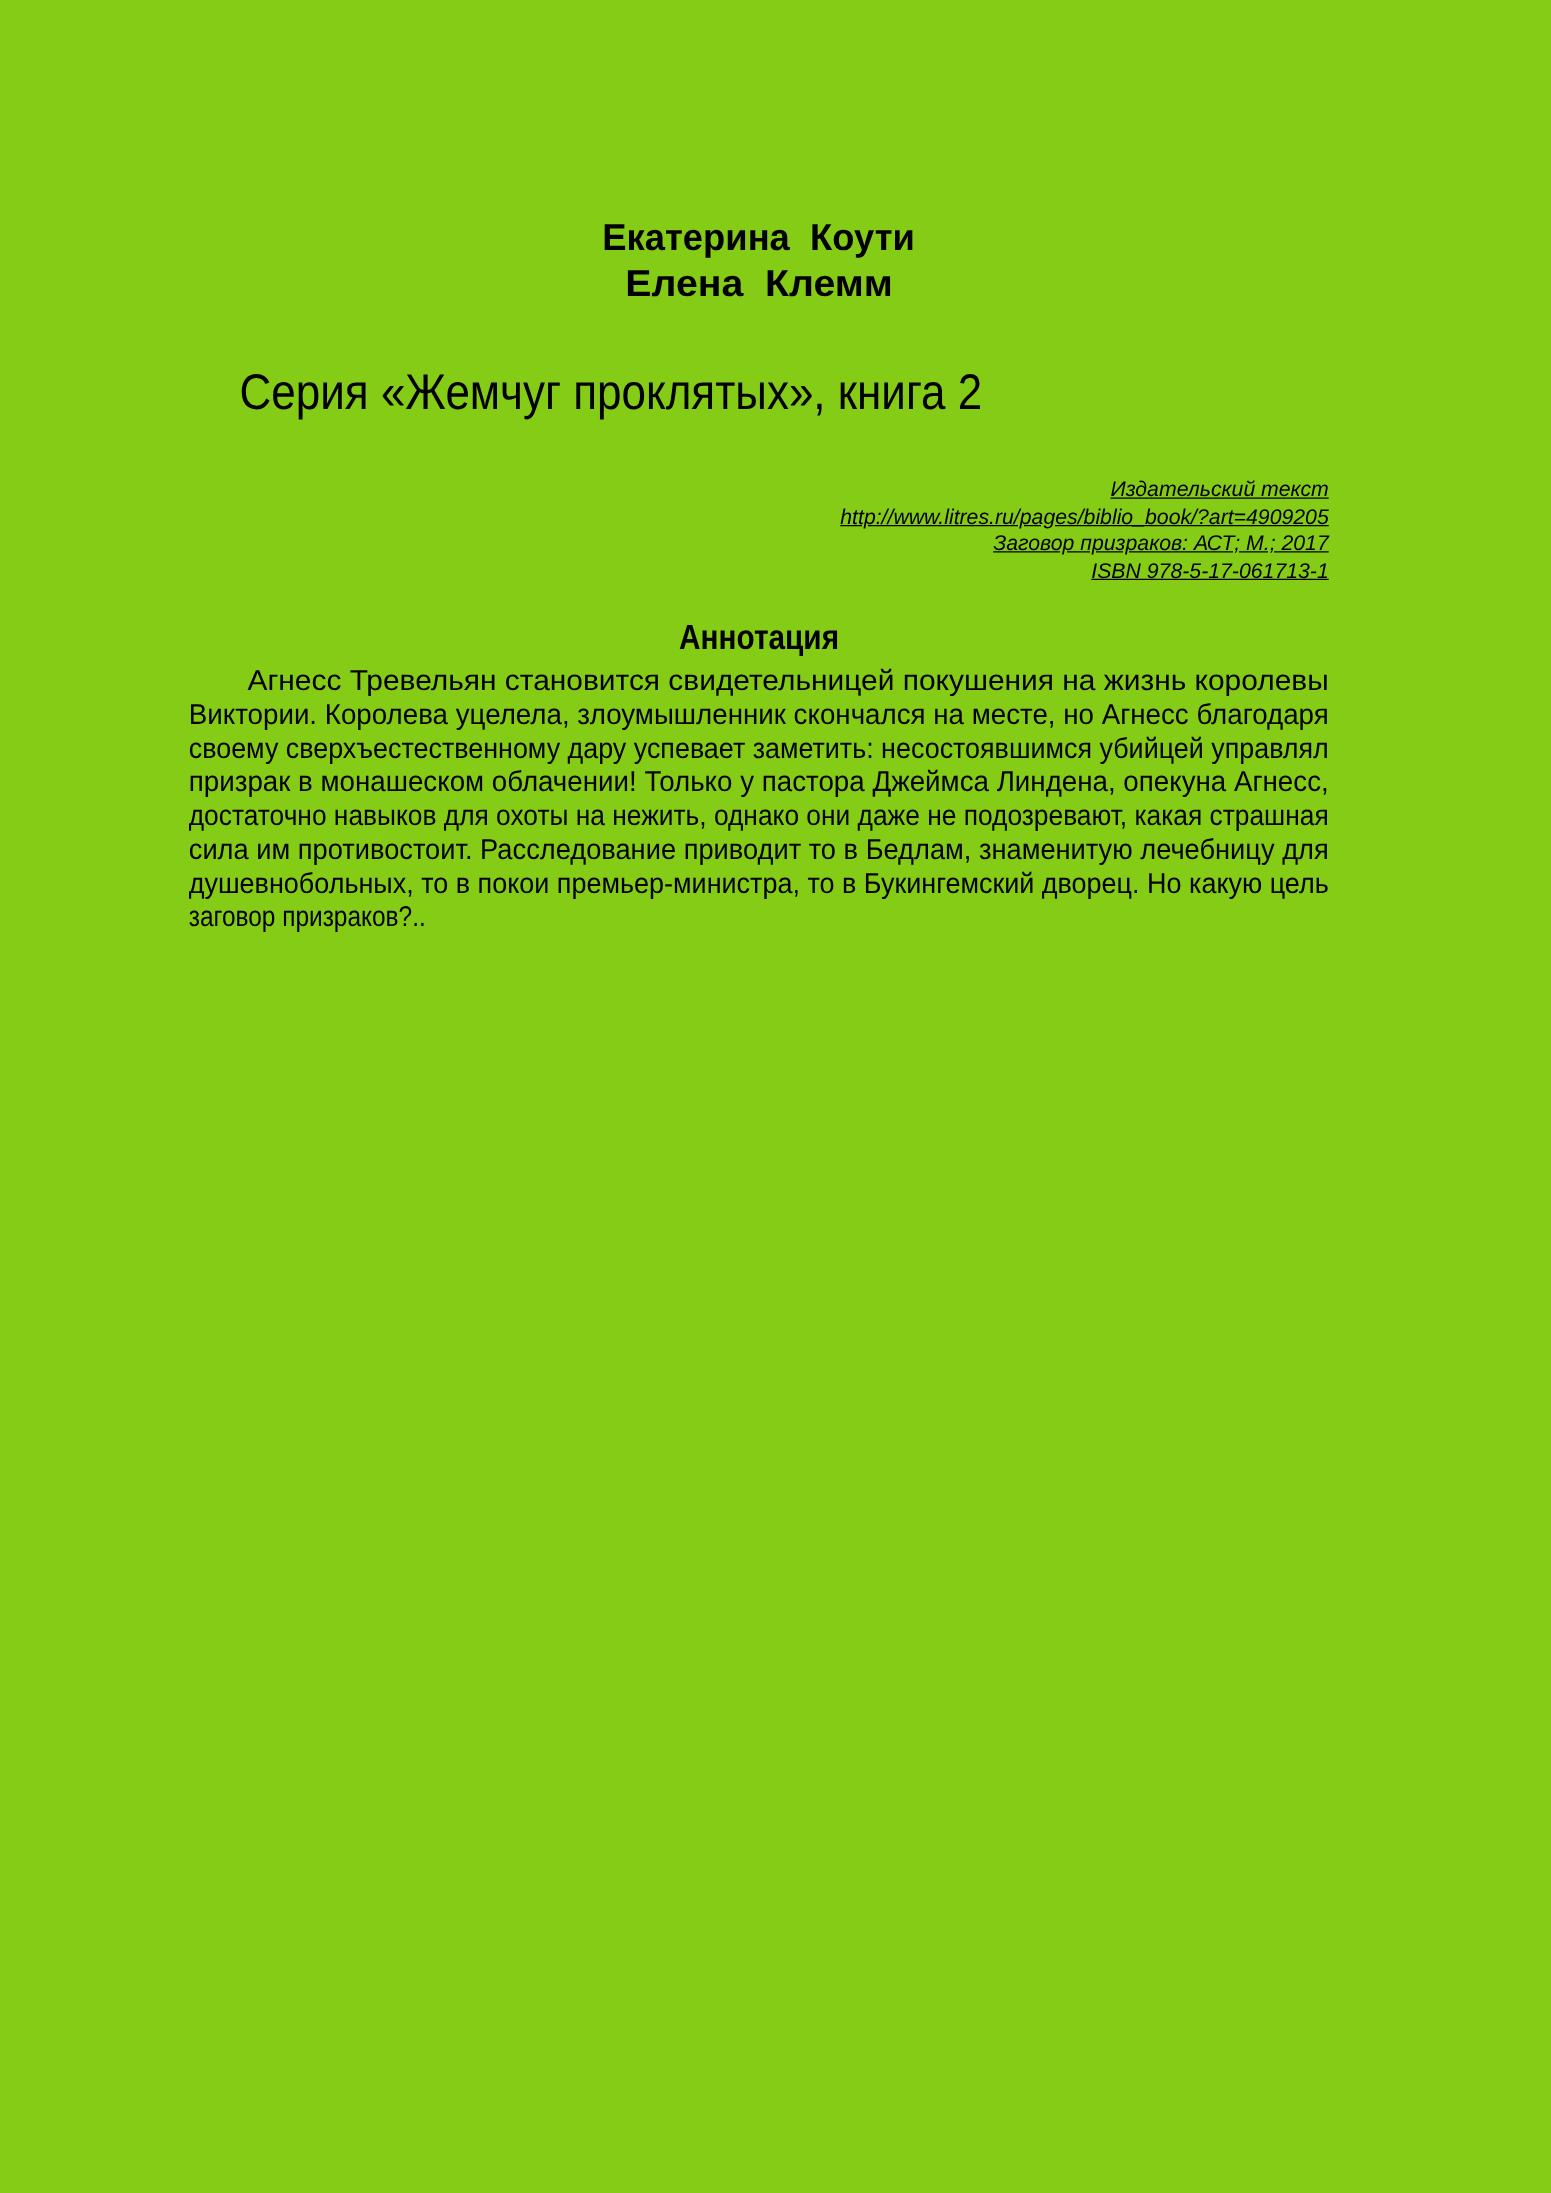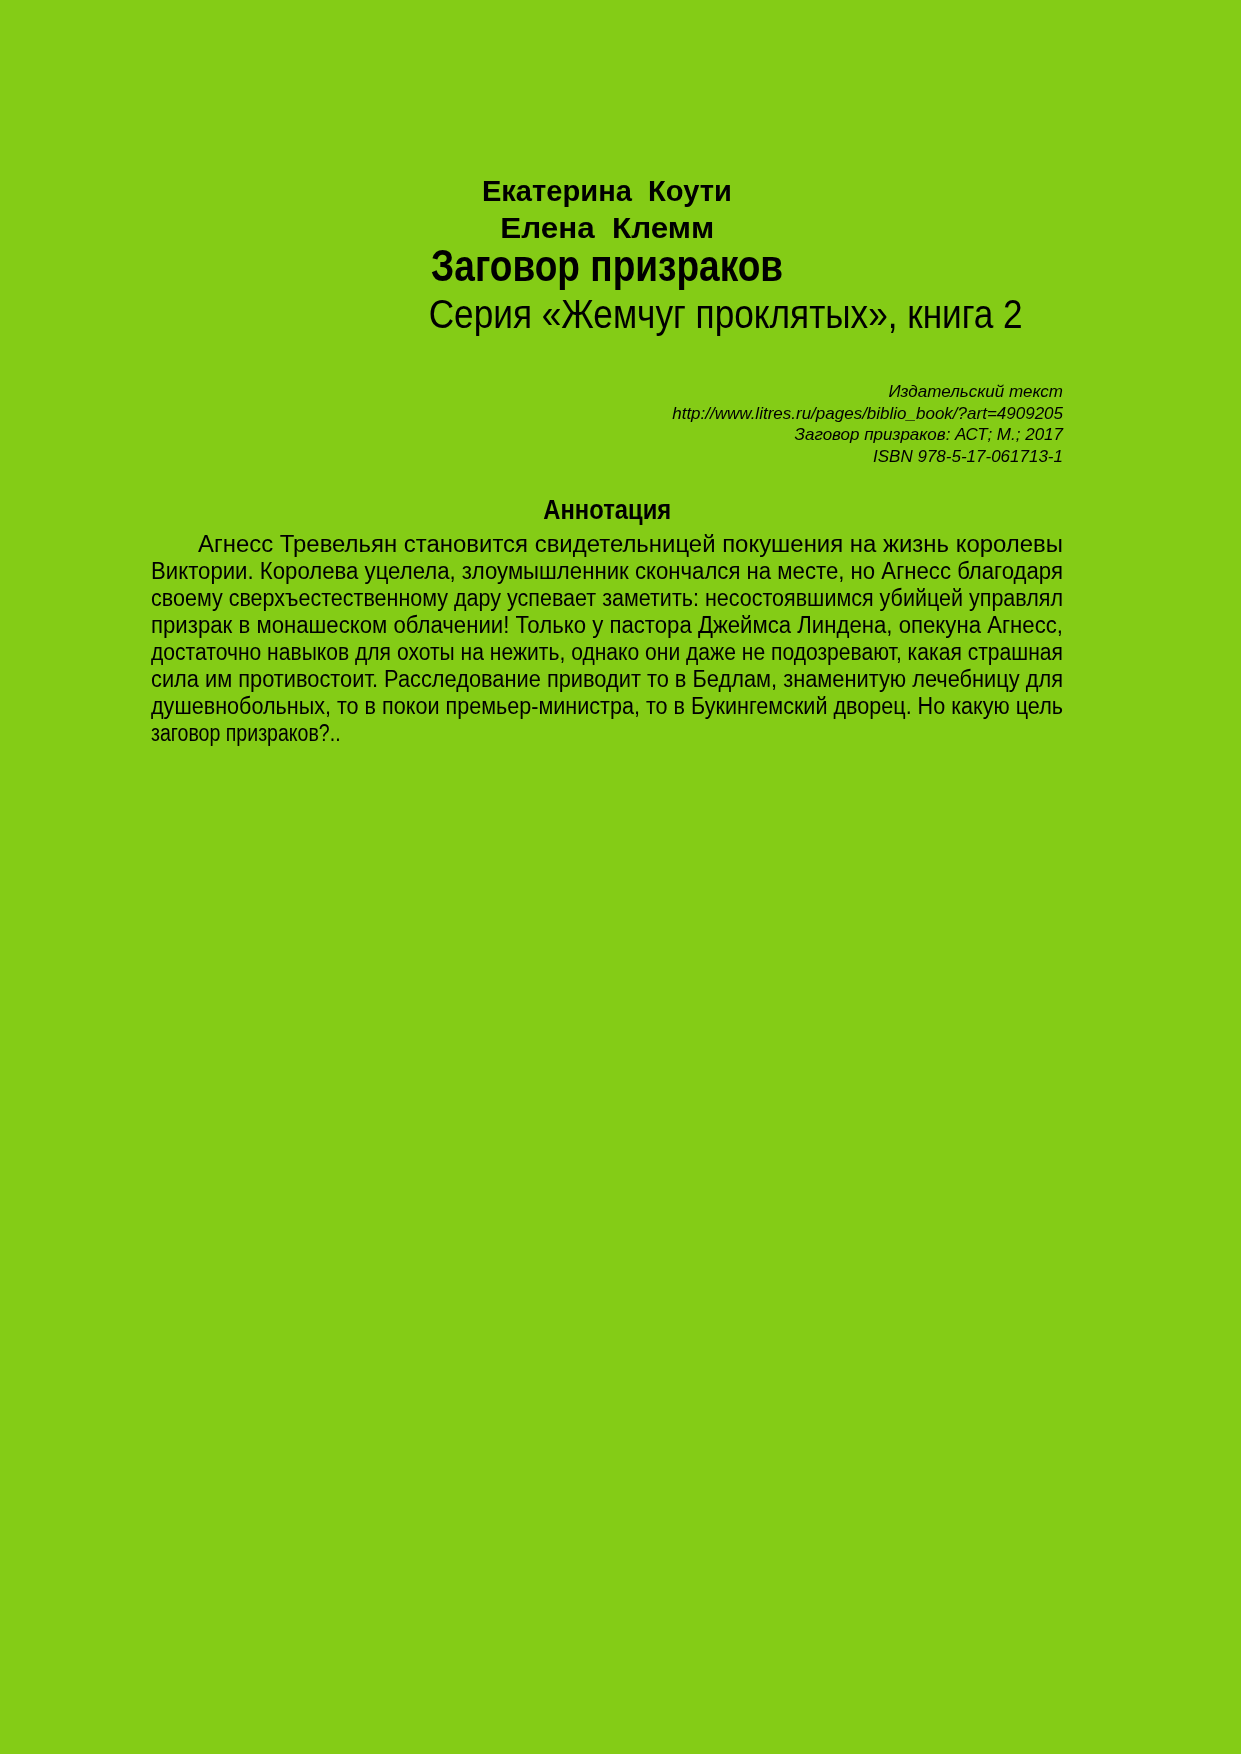--- a/index.html
+++ b/index.html
@@ -19,28 +19,28 @@
 
   .authors { position:absolute; top:173px; left:0; width:912px; text-align:center; }
   .author-line { font-weight:bold; font-size:30px; line-height:36.5px; }
 
   .book-title {
     position:absolute; top:242px; left:0; width:912px; margin:0;
     text-align:center; font-weight:bold; font-size:44px; line-height:48px;
   }
   .series {
     position:absolute; top:292px; left:0; width:912px;
-    text-align:right; font-weight:normal; font-size:40px; line-height:44px;
+    text-align:left; font-weight:normal; font-size:40px; line-height:44px;
   }
 
   .publisher {
     position:absolute; top:381px; left:0; width:912px;
     text-align:right; font-style:italic; font-size:17px; line-height:21.5px;
   }
-  .pub-line span { white-space:pre; }
+  .pub-line span { white-space:pre;text-decoration:underline; }
 
   .annotation-heading {
     position:absolute; top:493px; left:0; width:912px; margin:0;
     text-align:center; font-weight:bold; font-size:28px; line-height:34px;
   }
   .condense { display:inline-block; transform:scaleX(0.85); }
 
   .annotation { position:absolute; top:531px; left:0; width:912px; }
   .para-line { height:27px; line-height:27px; font-size:23px; white-space:nowrap; }
   .para-line .fit { transform-origin:left center; }
@@ -52,21 +52,20 @@
 <body>
 
 <div class="page">
   <div class="content">
 
     <div class="authors">
       <div class="author-line"><span class="fit" style="transform: scaleX(0.9699);">Екатерина  Коути</span></div>
       <div class="author-line"><span class="fit" style="transform: scaleX(1.0465);">Елена  Клемм</span></div>
     </div>
 
-    <h1 class="book-title"><span class="fit" style="transform: scaleX(0.8417);">Заговор призраков</span></h1>
 
     <div class="series"><span class="fit" style="transform: scaleX(0.8795);">Серия «Жемчуг проклятых», книга 2</span></div>
 
     <div class="publisher">
       <div class="pub-line"><span>Издательский текст</span></div>
       <div class="pub-line"><span>http://www.litres.ru/pages/biblio_book/?art=4909205</span></div>
       <div class="pub-line"><span>Заговор призраков: АСТ; М.; 2017</span></div>
       <div class="pub-line"><span>ISBN 978-5-17-061713-1</span></div>
     </div>
 

